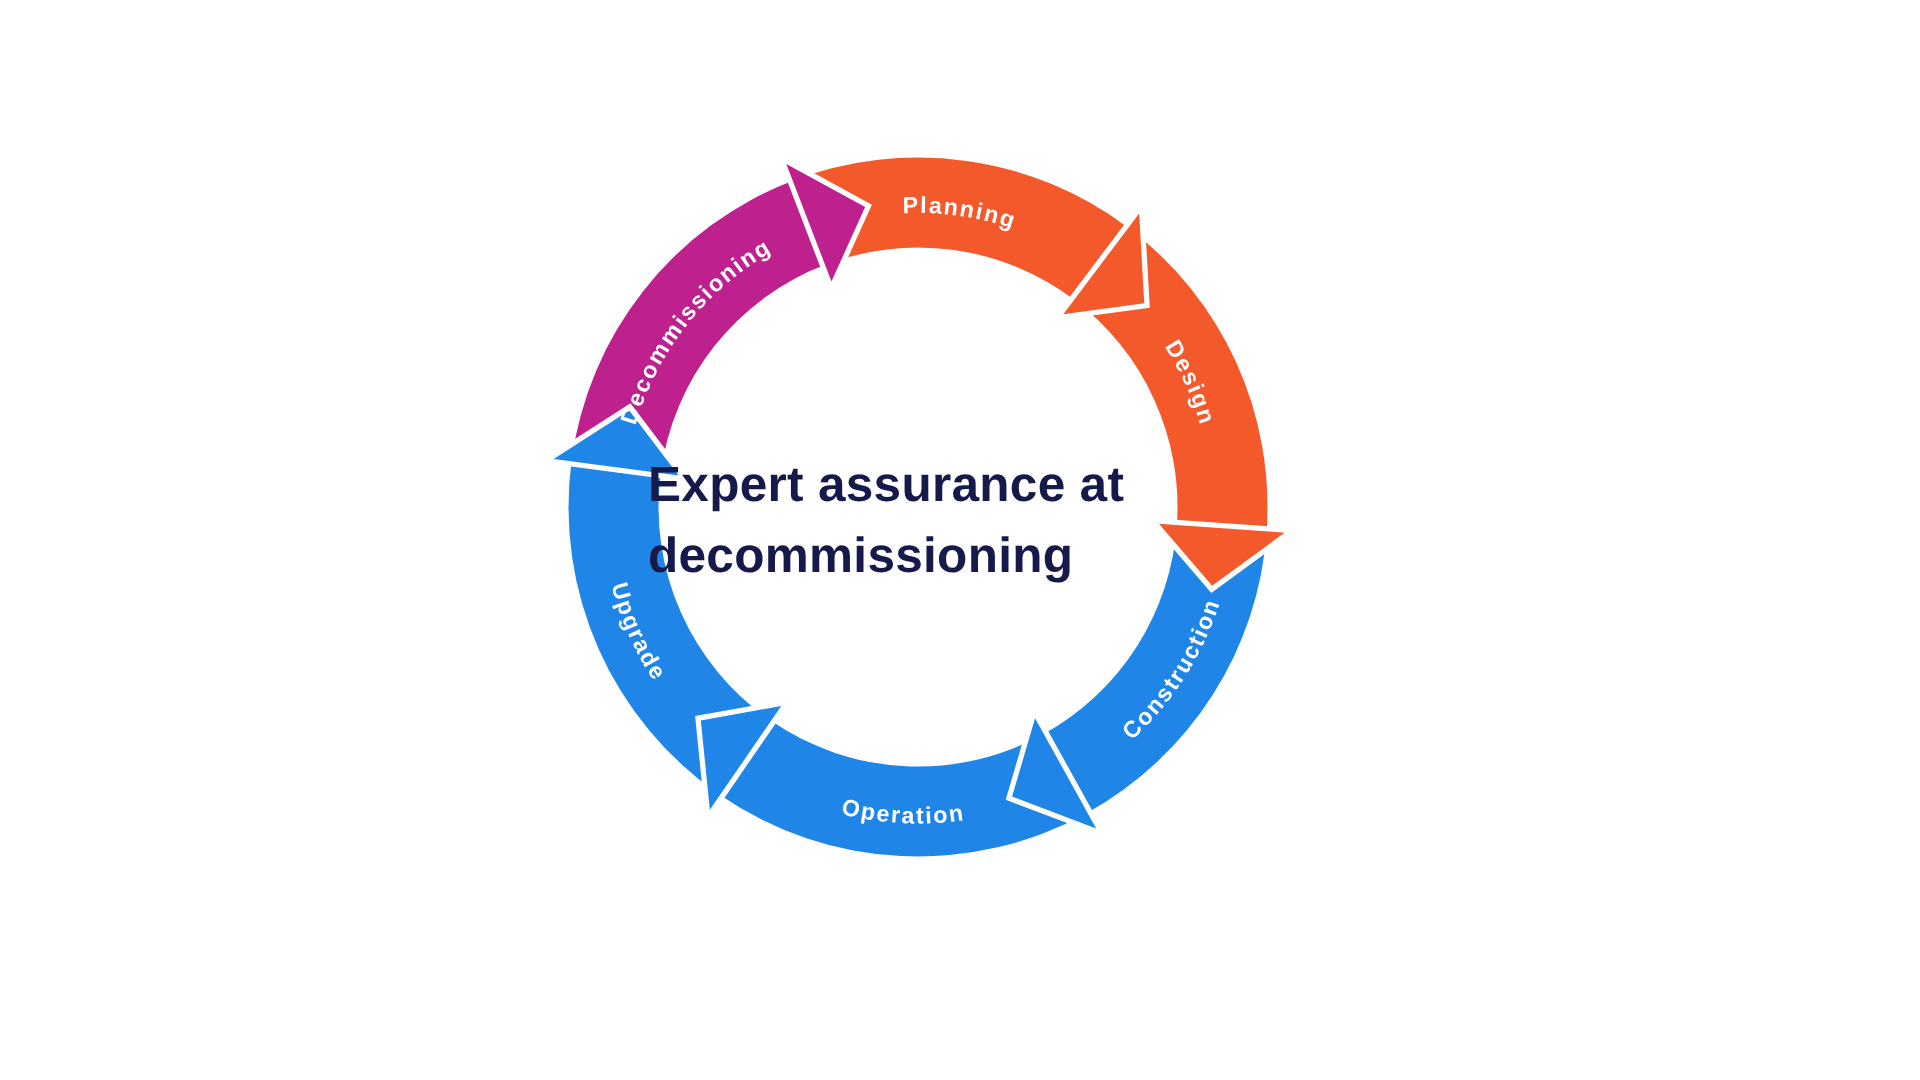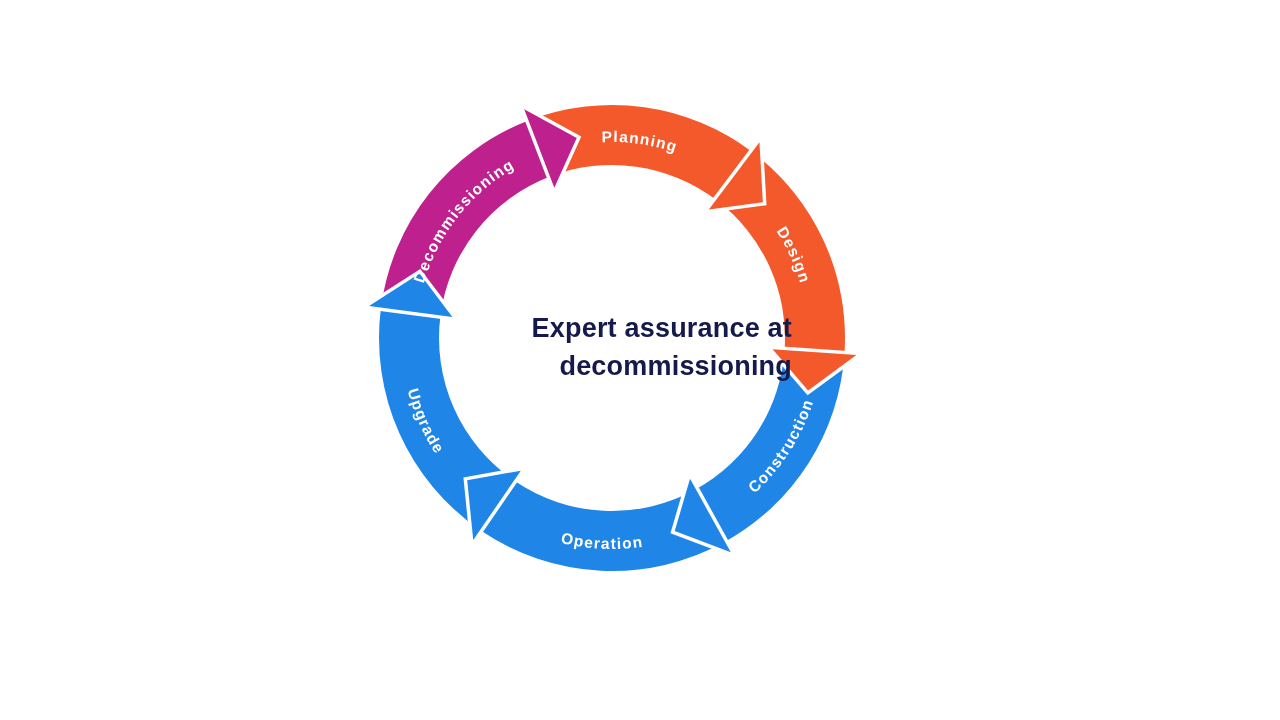--- a/index.html
+++ b/index.html
@@ -1,21 +1,21 @@
 <!DOCTYPE html>
 <html><head>
 <meta charset="utf-8">
 <style>
   html,body{margin:0;padding:0;background:#ffffff;}
   .stage{position:relative;width:1280px;height:720px;background:#ffffff;overflow:hidden;
          font-family:"Liberation Sans",sans-serif;}
   .stage svg{position:absolute;left:0;top:0;}
   .stage svg text{font-family:"Liberation Sans",sans-serif;}
   .center-text{position:absolute;left:612px;top:347px;transform:translate(-50%,-50%);
-               width:360px;text-align:right;font-weight:700;font-size:27px;line-height:1.42;
+               width:360px;text-align:left;font-weight:700;font-size:33px;line-height:1.42;
                letter-spacing:.2px;}
 </style>
 </head>
 <body>
 
 <div class="stage" style="background: rgb(255, 255, 255);">
   <svg width="1280" height="720" viewBox="0 0 1280 720" xmlns="http://www.w3.org/2000/svg" xmlns:xlink="http://www.w3.org/1999/xlink">
       <defs>
         <path id="lp0" d="M 457.55 217.33 A 196 196 0 0 1 793.73 264.58" fill="none"></path>
         <path id="lp1" d="M 630.79 142.90 A 196 196 0 0 1 771.57 451.82" fill="none"></path>

